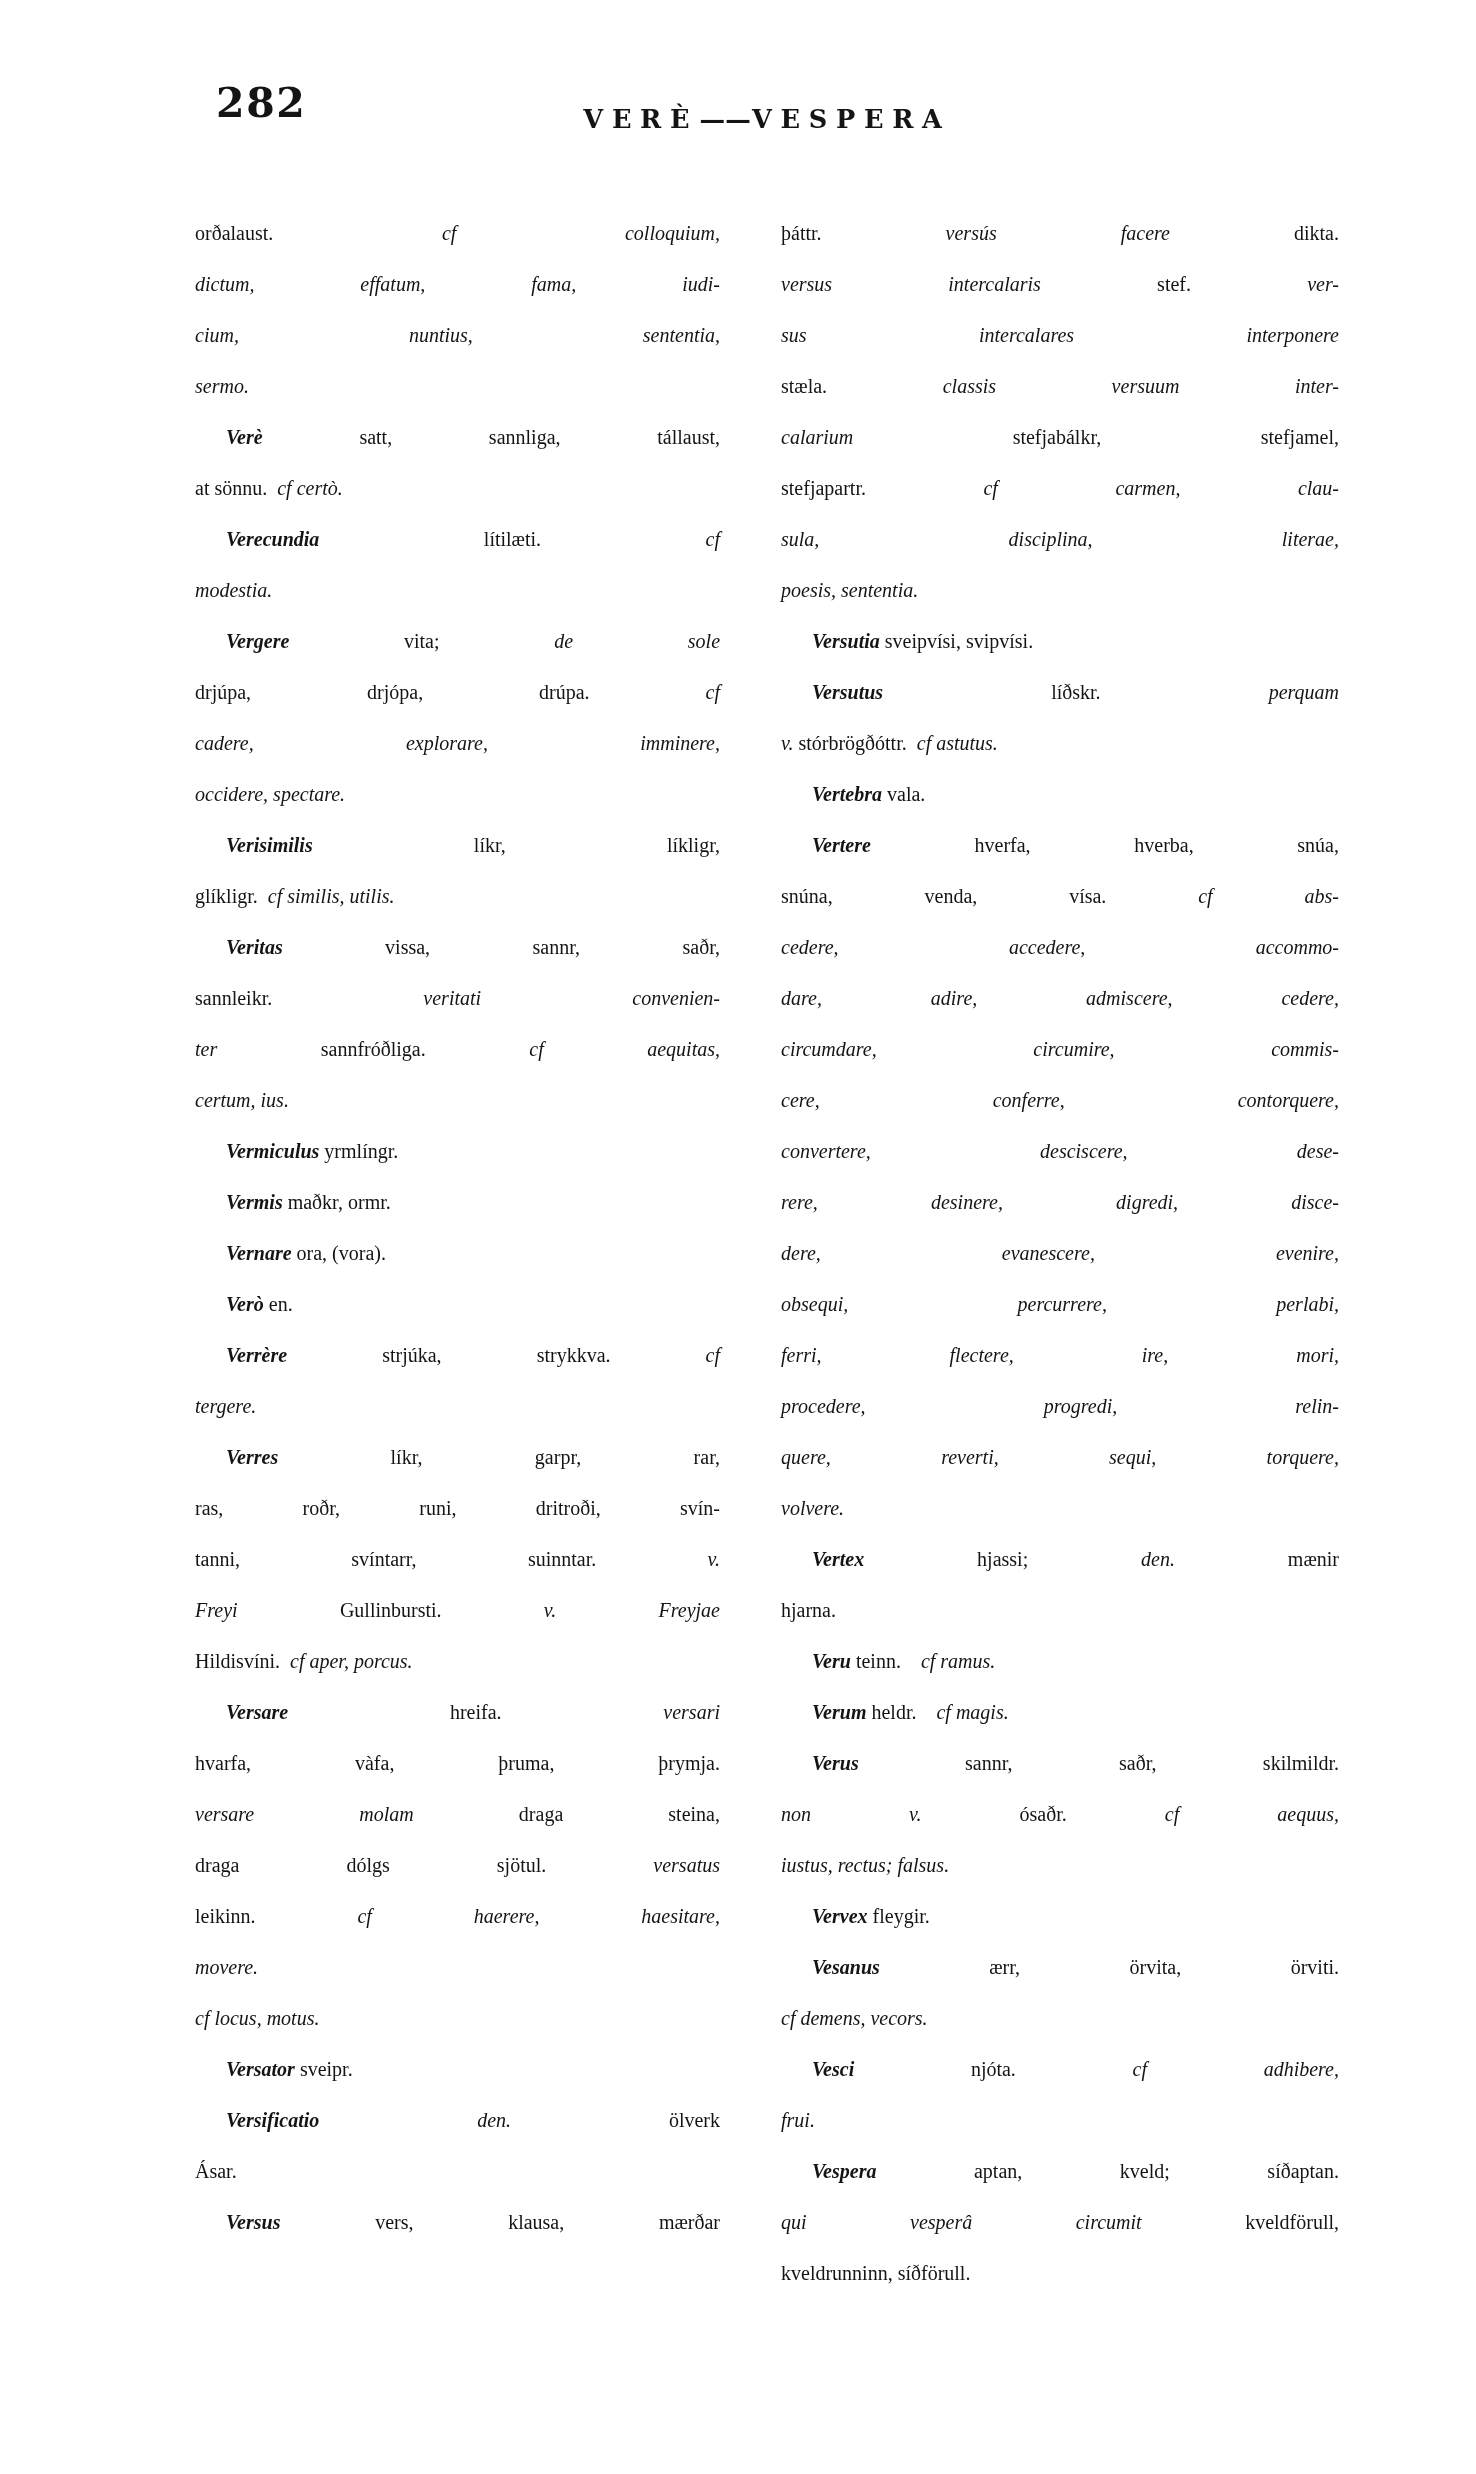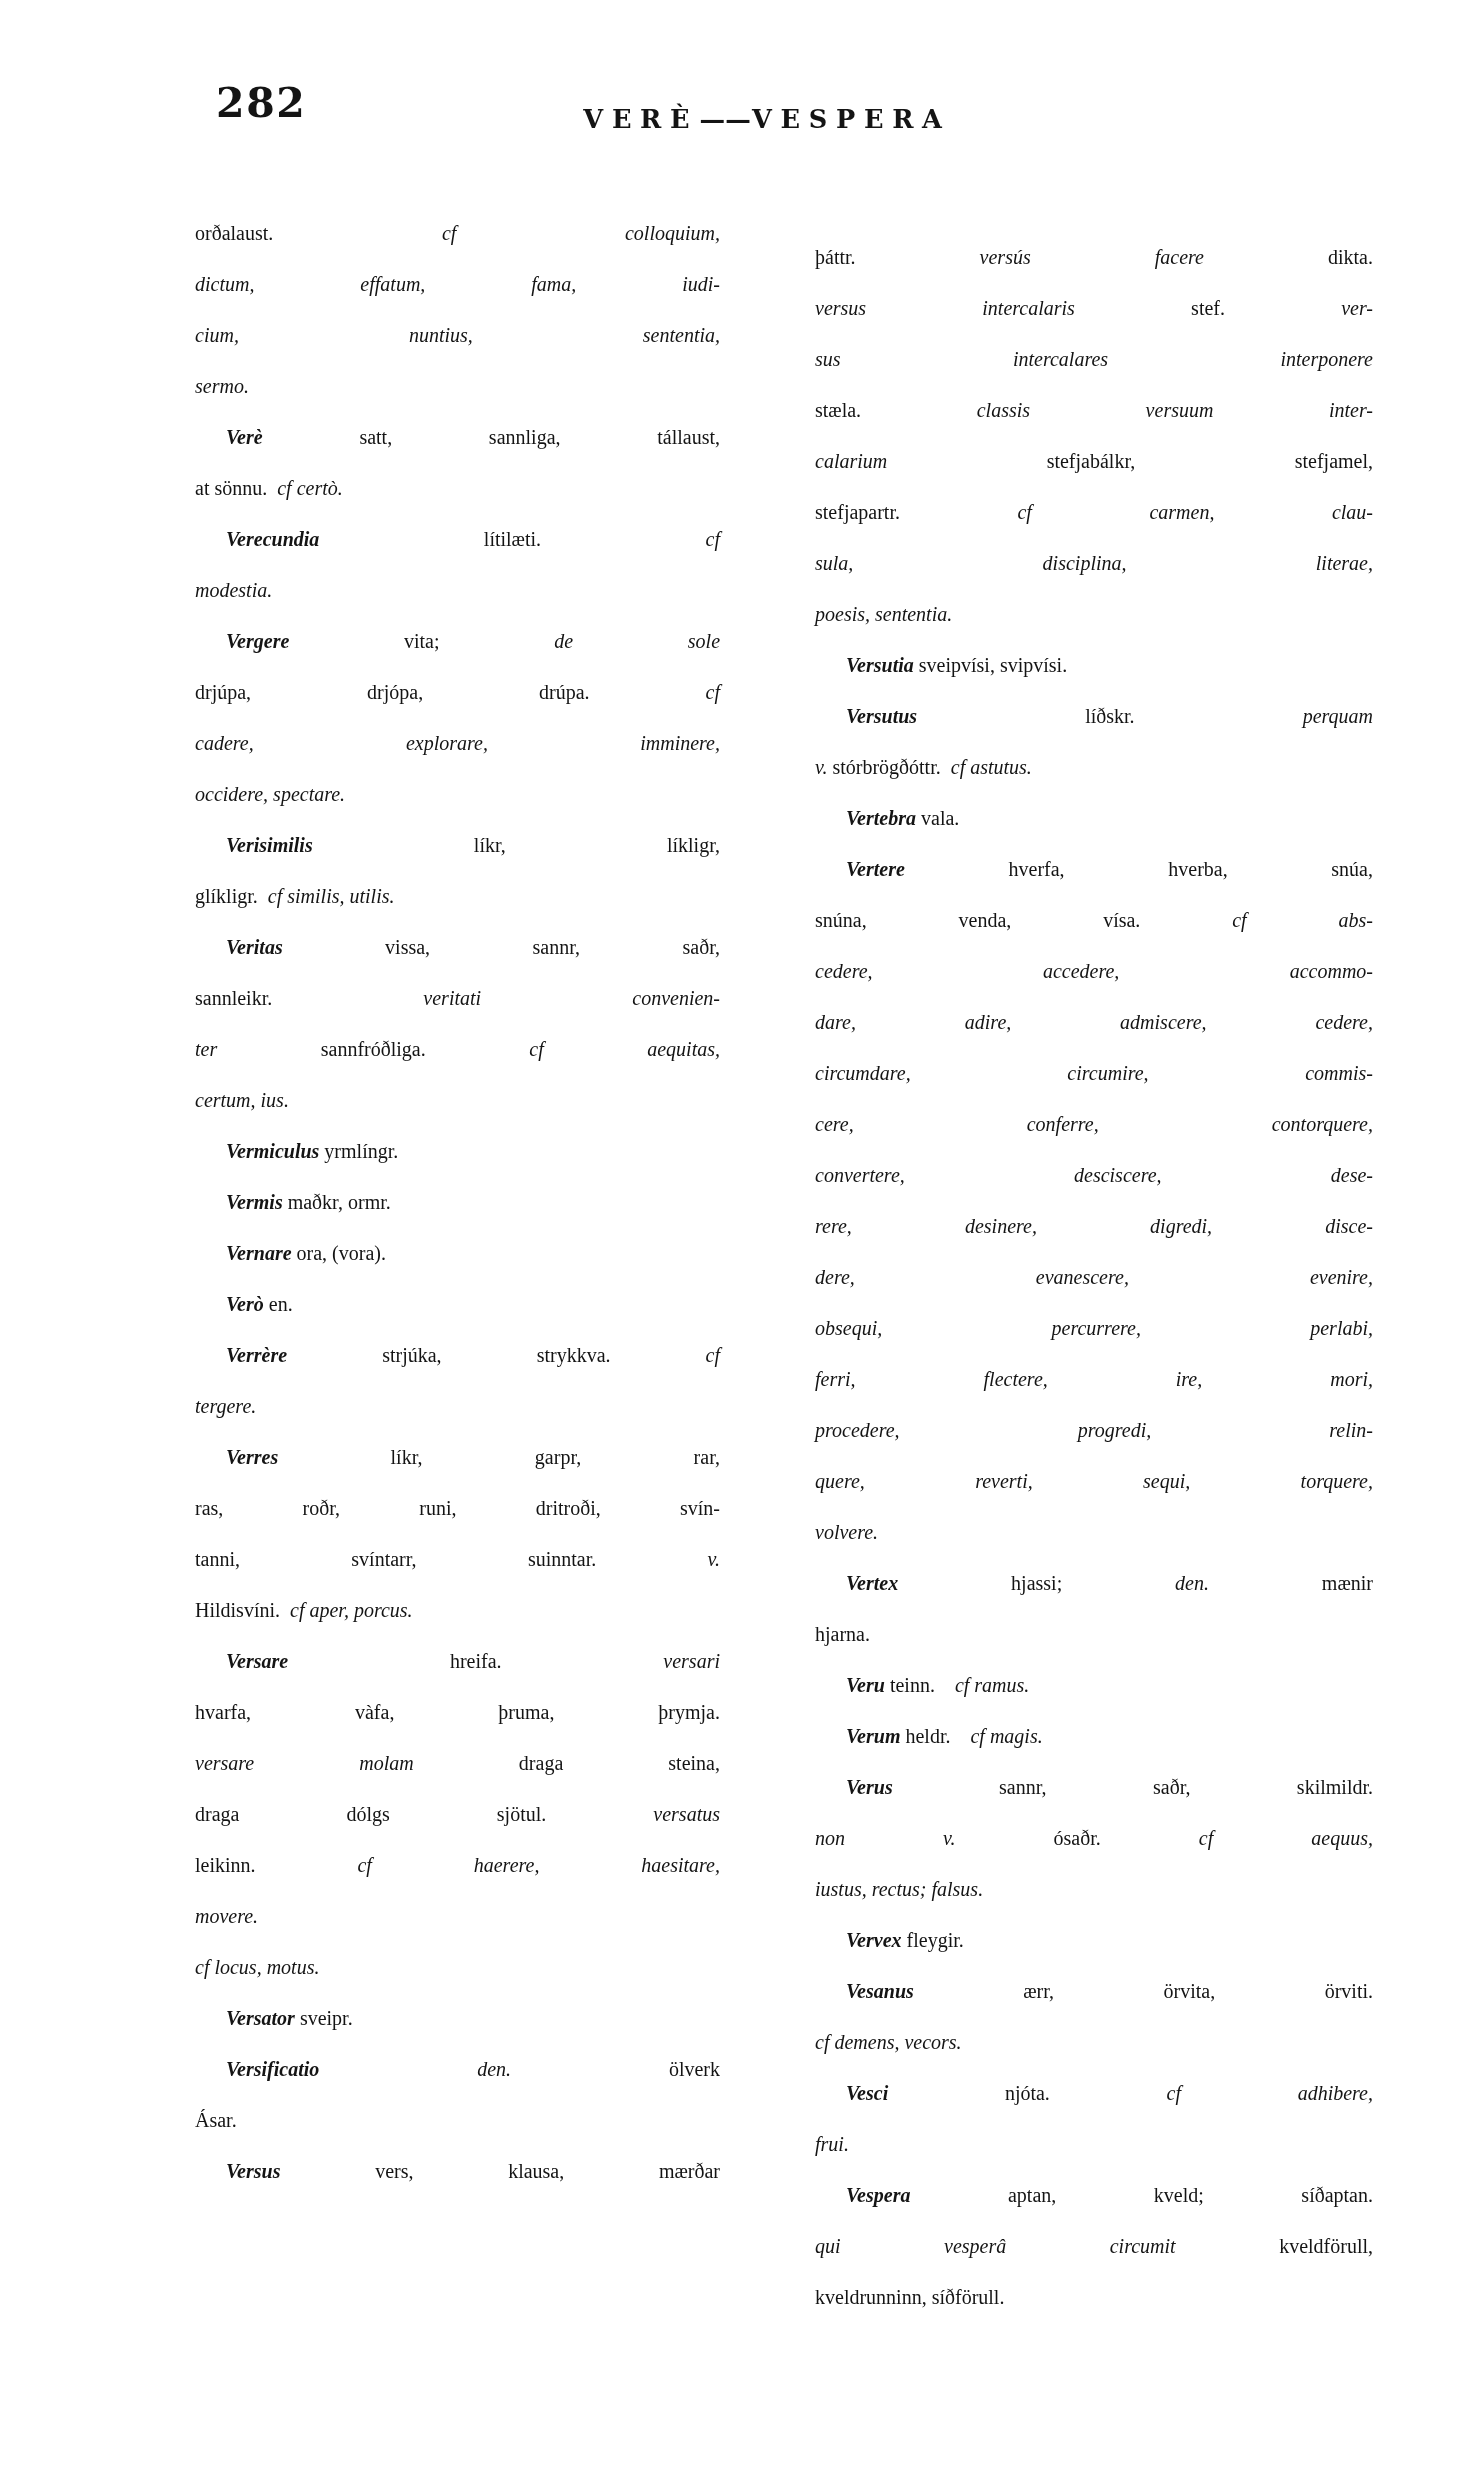--- a/index.html
+++ b/index.html
@@ -31,21 +31,21 @@
   .running-head .dash{
     letter-spacing:0;
     margin:0 0.05em;
   }
   .col{
     position:absolute;top:208px;
     font-size:20px;
     font-family:Liberation Serif, serif;
   }
   .col-left{left:195px;width:525px;}
-  .col-right{left:815px;width:558px;margin-top:24px;}
+  .col-right{left:781px;width:558px;}
   .line{
     height:51px;line-height:51px;
     text-align:left;
     white-space:normal;
   }
   .line.jst{
     text-align:justify;
     text-align-last:justify;
   }
   .line.ind{padding-left:31px;}
@@ -84,20 +84,21 @@
       <div class="line"><span class="it">certum, ius.</span></div>
       <div class="line ind"><span class="hw">Vermiculus</span><span class="rm"> yrmlíngr.</span></div>
       <div class="line ind"><span class="hw">Vermis</span><span class="rm"> maðkr, ormr.</span></div>
       <div class="line ind"><span class="hw">Vernare</span><span class="rm"> ora, (vora).</span></div>
       <div class="line ind"><span class="hw">Verò</span><span class="rm"> en.</span></div>
       <div class="line ind jst"><span class="hw">Verrère</span><span class="rm"> strjúka, strykkva. </span><span class="it">cf</span></div>
       <div class="line"><span class="it">tergere.</span></div>
       <div class="line ind jst"><span class="hw">Verres</span><span class="rm"> líkr, garpr, rar,</span></div>
       <div class="line jst"><span class="rm">ras, roðr, runi, dritroði, svín-</span></div>
       <div class="line jst"><span class="rm">tanni, svíntarr, suinntar. </span><span class="it">v.</span></div>
+      <div class="line jst"><span class="it">Freyi</span><span class="rm"> Gullinbursti. </span><span class="it">v. Freyjae</span></div>
       <div class="line"><span class="rm">Hildisvíni. </span><span class="it">cf aper, porcus.</span></div>
       <div class="line ind jst"><span class="hw">Versare</span><span class="rm"> hreifa. </span><span class="it">versari</span></div>
       <div class="line jst"><span class="rm">hvarfa, vàfa, þruma, þrymja.</span></div>
       <div class="line jst"><span class="it">versare molam</span><span class="rm"> draga steina,</span></div>
       <div class="line jst"><span class="rm">draga dólgs sjötul. </span><span class="it">versatus</span></div>
       <div class="line jst"><span class="rm">leikinn. </span><span class="it">cf haerere, haesitare,</span></div>
       <div class="line"><span class="it">movere.</span></div>
       <div class="line"><span class="it">cf locus, motus.</span></div>
       <div class="line ind"><span class="hw">Versator</span><span class="rm"> sveipr.</span></div>
       <div class="line ind jst"><span class="hw">Versificatio</span><span class="it"> den.</span><span class="rm"> ölverk</span></div>

